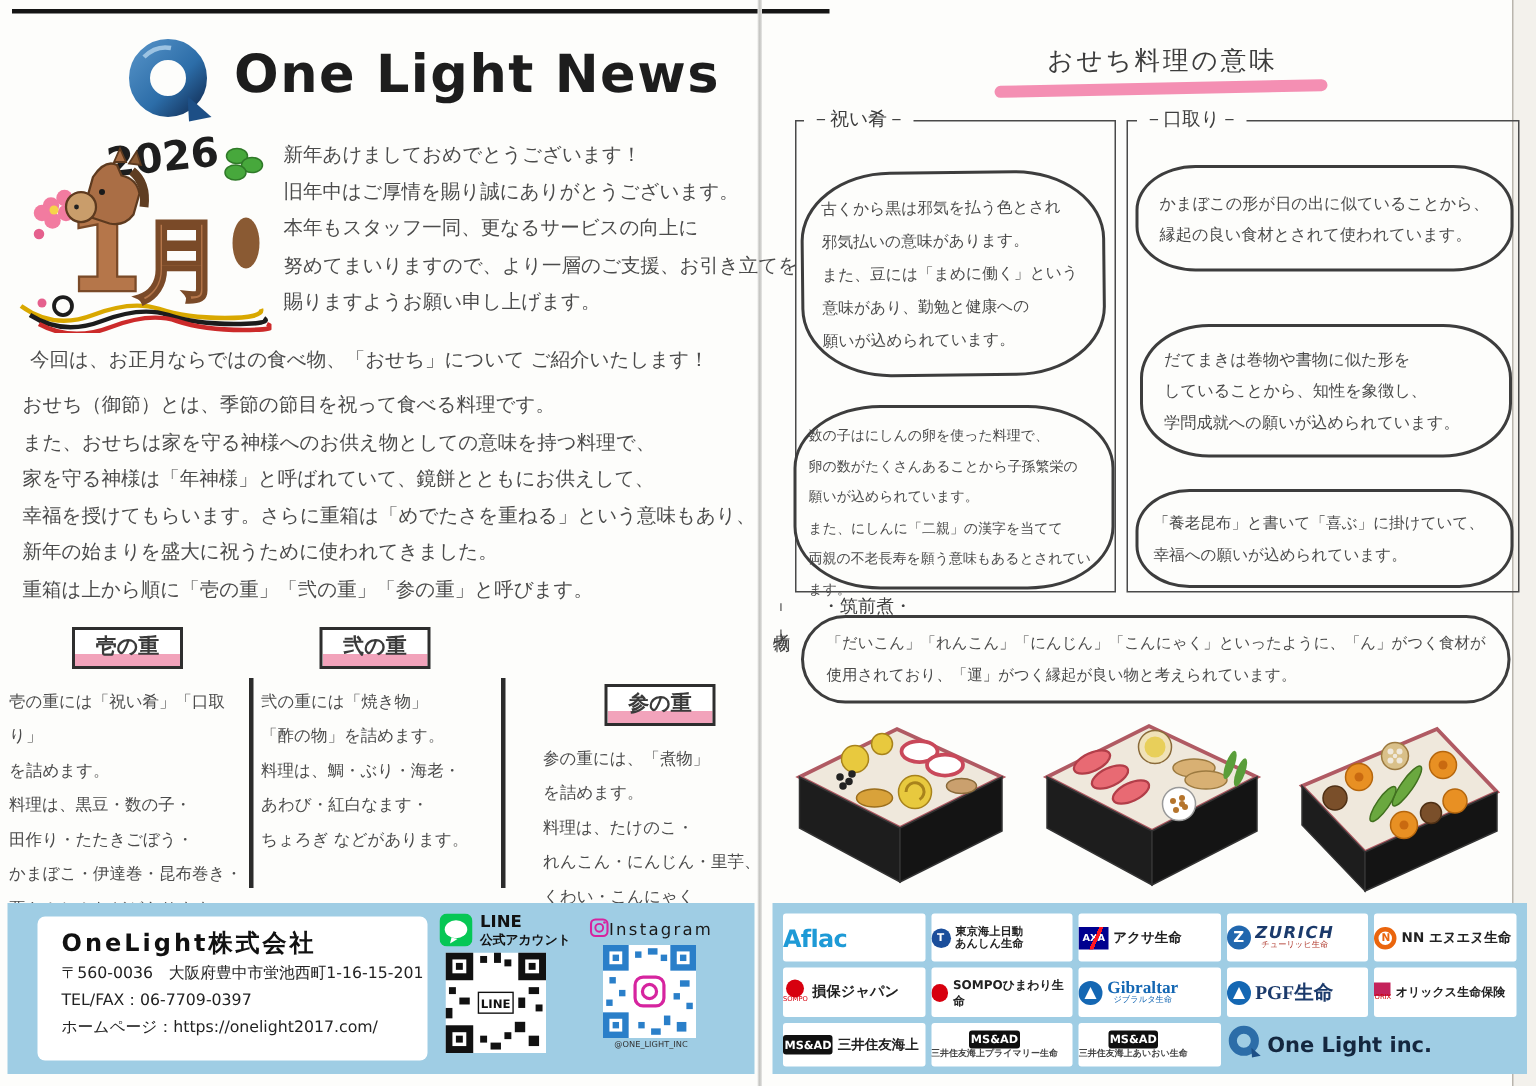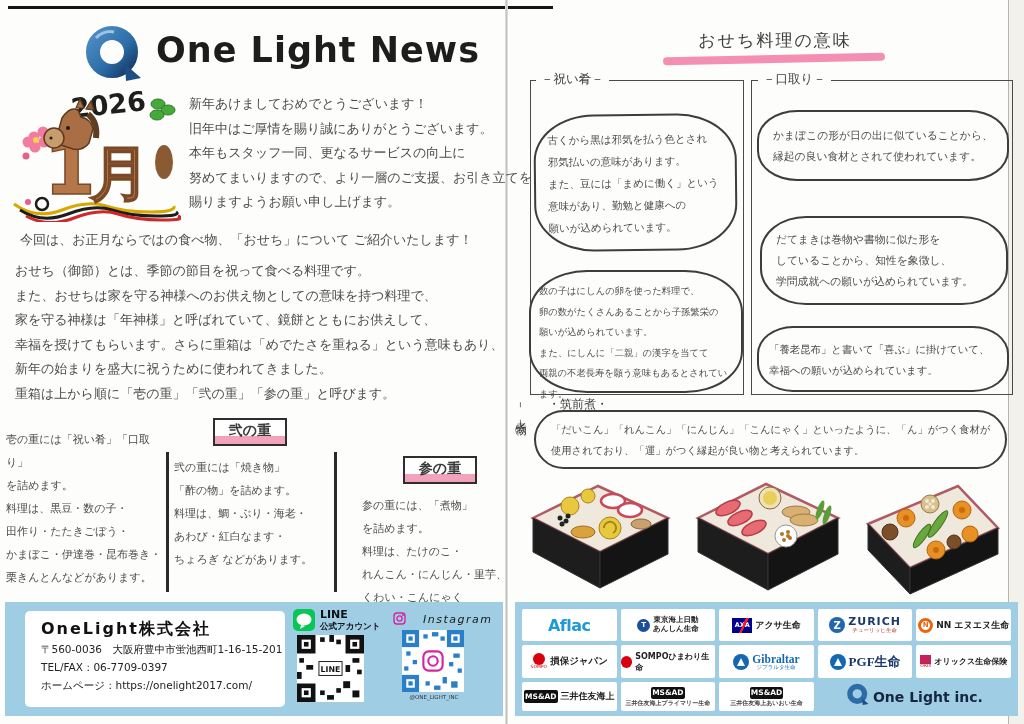--- a/index.html
+++ b/index.html
@@ -23,21 +23,21 @@
   .tier-divider{top:452px;width:3px;height:140px;background:#2b2b2b;}
   
   #footer-left{left:5px;top:602px;width:498px;height:114px;background:#9fcde4;}
   #company-card{position:absolute;left:20px;top:9px;width:260px;height:96px;background:#fff;border-radius:5px;padding:4px 0 0 16px;box-sizing:border-box;}
   #company-name{font-size:16px;font-weight:bold;color:#111;letter-spacing:2px;margin-top:4px;}
   .company-line{font-size:10.5px;color:#222;line-height:18px;}
   #line-badge{position:absolute;left:288px;top:7px;width:22px;height:22px;}
   #line-label{position:absolute;left:315px;top:6px;font-size:11px;font-weight:bold;color:#111;}
   #line-sub{position:absolute;left:315px;top:19px;font-size:8.5px;font-weight:bold;color:#111;}
   #line-qr{position:absolute;left:292px;top:33px;width:67px;height:67px;}
-  #ig-head{position:absolute;left:388px;top:8px;display:flex;align-items:center;gap:17px;font-style:italic;}
+  #ig-head{position:absolute;left:388px;top:8px;display:flex;align-items:center;gap:0;}
   #ig-label{font-size:11px;color:#1a1a1a;letter-spacing:1.5px;}
   #ig-qr{position:absolute;left:397px;top:28px;width:62px;height:62px;}
   #ig-handle{position:absolute;left:383px;top:92px;width:92px;text-align:center;font-size:5.5px;color:#333;}
   
   #fold-line{left:505px;top:0;width:3px;height:724px;background:linear-gradient(to right,#e8e8e6,#c2c2bf,#e8e8e6);}
   #right-margin{left:1008px;top:0;width:16px;height:724px;background:#f3f1ec;border-left:1.5px solid #b9b5ad;}
   
   #rp-title{left:660px;top:29px;width:230px;text-align:center;font-size:17px;letter-spacing:2px;color:#3c3c3c;}
   #rp-underline{left:663px;top:55px;width:222px;height:8px;background:#f27ba6;border-radius:4px;transform:rotate(-1.2deg);opacity:.85;}
   .section-box{border:1.5px solid #4a4a4a;background:transparent;}
@@ -51,34 +51,34 @@
   #kamaboko-oval{left:757px;top:110px;width:252px;height:71px;border-radius:40px/30px;padding:13px 10px 11px 14px;font-size:10.8px;line-height:21px;}
   #datemaki-oval{left:760px;top:216px;width:248px;height:89px;border-radius:46px/36px;padding:11px 10px 0 14px;font-size:10.8px;line-height:21px;}
   #kobumaki-oval{left:757px;top:326px;width:252px;height:66px;border-radius:36px/28px;padding:11px 8px 0 10px;font-size:10.4px;line-height:21px;}
   #nimono-label{left:513px;top:399px;writing-mode:vertical-rl;font-size:11.5px;letter-spacing:2px;color:#3d3d3d;}
   #chikuzen-name{left:548px;top:396px;font-size:12px;color:#3d3d3d;}
   #chikuzen-oval{left:534px;top:410px;width:473px;height:59px;border-radius:30px;padding:7px 10px 0 15px;font-size:10.3px;line-height:21px;}
   
   #footer-right{left:515px;top:602px;width:503px;height:114px;background:#9fcde4;}
   #partner-grid{position:absolute;left:7px;top:7px;width:489px;height:100px;display:grid;
      grid-template-columns:repeat(5,1fr);grid-template-rows:32px 33px 29px;gap:4px;}
-  .pcell{background:#fff;border-radius:2px;display:flex;align-items:center;justify-content:center;gap:3px;overflow:hidden;}
+  .pcell{background:#fff;border-radius:2px;display:flex;align-items:center;gap:3px;overflow:hidden;}
   .pcell.clear{background:transparent;}
   .pname{font-size:9px;font-weight:bold;color:#222;}
   .psub{font-size:6px;color:#444;}
   .stack{display:flex;flex-direction:column;align-items:center;line-height:1.05;}
   #aflac-text{font-size:16px;font-weight:bold;color:#1e9ad6;letter-spacing:-.5px;}
   .axa-chip{width:20px;height:15px;background:#00008f;color:#fff;font-size:6.5px;font-weight:bold;
      display:flex;align-items:center;justify-content:center;position:relative;}
   .axa-chip::after{content:"";position:absolute;inset:0;background:linear-gradient(115deg,transparent 52%,#ff1721 52%,#ff1721 62%,transparent 62%);}
   .circle-ic{border-radius:50%;display:flex;align-items:center;justify-content:center;color:#fff;font-weight:bold;}
   .msad-chip{background:#101010;color:#fff;font-size:7.5px;font-weight:bold;padding:2px 1px;border-radius:2px;}
   #onelight-cell{grid-column:4/6;}
   #onelight-text{font-size:14px;font-weight:bold;color:#14273f;}
-  .zur-name{font-size:11px;font-weight:bold;color:#1b3a6b;letter-spacing:1px;}
+  .zur-name{font-size:11px;font-weight:bold;color:#1b3a6b;letter-spacing:1px;font-style:italic;}
   .zur-sub{font-size:5.5px;color:#b03a2e;}
   .gib-name{font-family:"Liberation Serif",serif;font-size:11.5px;font-weight:bold;color:#1467b3;}
   .gib-sub{font-size:5.5px;color:#1467b3;}
   .pgf-name{font-family:"Liberation Serif",serif;font-size:13px;font-weight:bold;color:#1b3a6b;}
 </style>
 </head>
 <body>
 
 <div class="abs" id="top-scan-line"></div>
 <div class="abs" id="fold-line"></div>
@@ -151,20 +151,21 @@
 賜りますようお願い申し上げます。</div>
 <div class="abs hand" id="intro">今回は、お正月ならではの食べ物、「おせち」について ご紹介いたします！</div>
 <div class="abs hand pre" id="body-par">おせち（御節）とは、季節の節目を祝って食べる料理です。
 また、おせちは家を守る神様へのお供え物としての意味を持つ料理で、
 家を守る神様は「年神様」と呼ばれていて、鏡餅とともにお供えして、
 幸福を授けてもらいます。さらに重箱は「めでたさを重ねる」という意味もあり、
 新年の始まりを盛大に祝うために使われてきました。
 重箱は上から順に「壱の重」「弐の重」「参の重」と呼びます。</div>
 
 <div class="abs tier-col" style="left:6px;width:158px;">
+  <div class="tier-head-wrap"><span class="tier-head">壱の重</span></div>
   <div class="tier-body hand pre">壱の重には「祝い肴」「口取り」
 を詰めます。
 料理は、黒豆・数の子・
 田作り・たたきごぼう・
 かまぼこ・伊達巻・昆布巻き・
 栗きんとんなどがあります。</div>
 </div>
 <div class="abs tier-col" style="left:174px;width:152px;">
   <div class="tier-head-wrap"><span class="tier-head">弐の重</span></div>
   <div class="tier-body hand pre">弐の重には「焼き物」
@@ -410,21 +411,21 @@
 </div>
 
 <div class="abs" id="footer-right">
   <div id="partner-grid">
     <div class="pcell">
       <span id="aflac-text">Aflac</span>
     </div>
     <div class="pcell">
       <span class="circle-ic" style="width:13px;height:13px;background:#1b4e9b;font-size:7px;">T</span>
       <span class="stack">
-        <span class="pname" style="font-size:7.5px;font-family:Liberation Mono, monospace;">東京海上日動</span>
+        <span class="pname" style="font-size:7.5px;">東京海上日動</span>
         <span class="pname" style="font-size:7.5px;">あんしん生命</span>
       </span>
     </div>
     <div class="pcell">
       <span class="axa-chip">AXA</span>
       <span class="pname">アクサ生命</span>
     </div>
     <div class="pcell">
       <span class="circle-ic" style="width:16px;height:16px;background:#2167ae;font-size:10px;">Z</span>
       <span class="stack">

